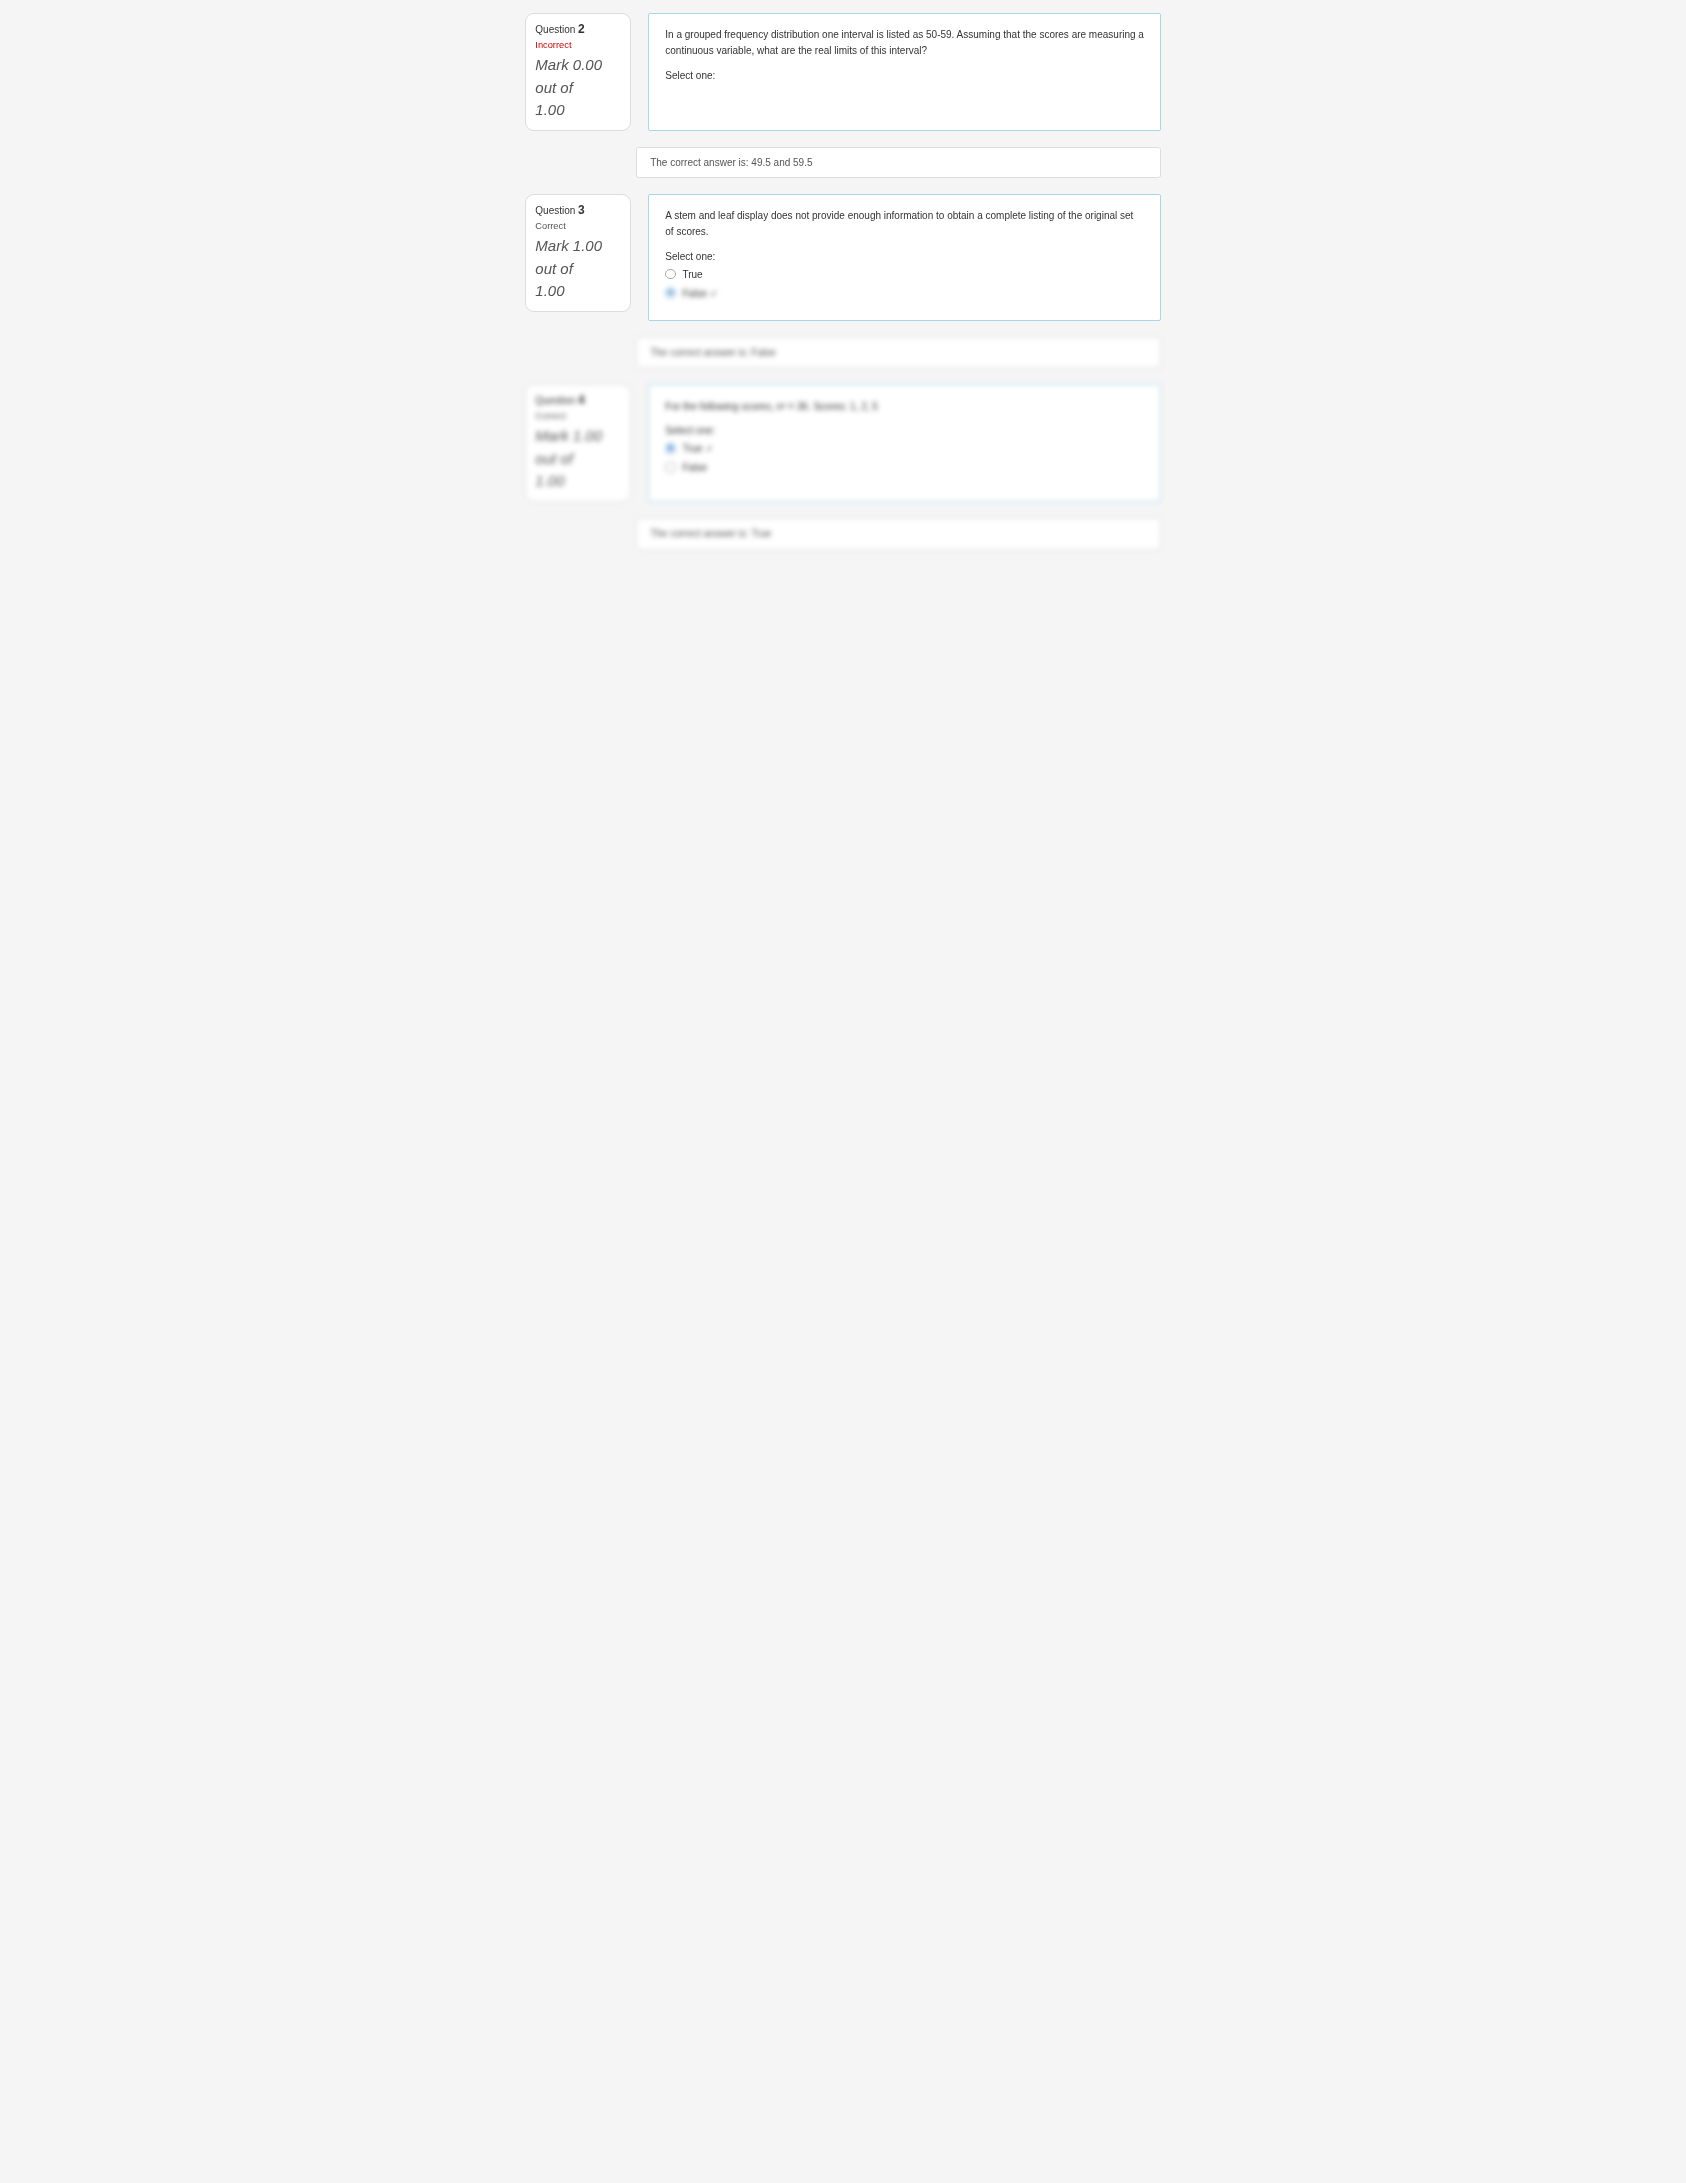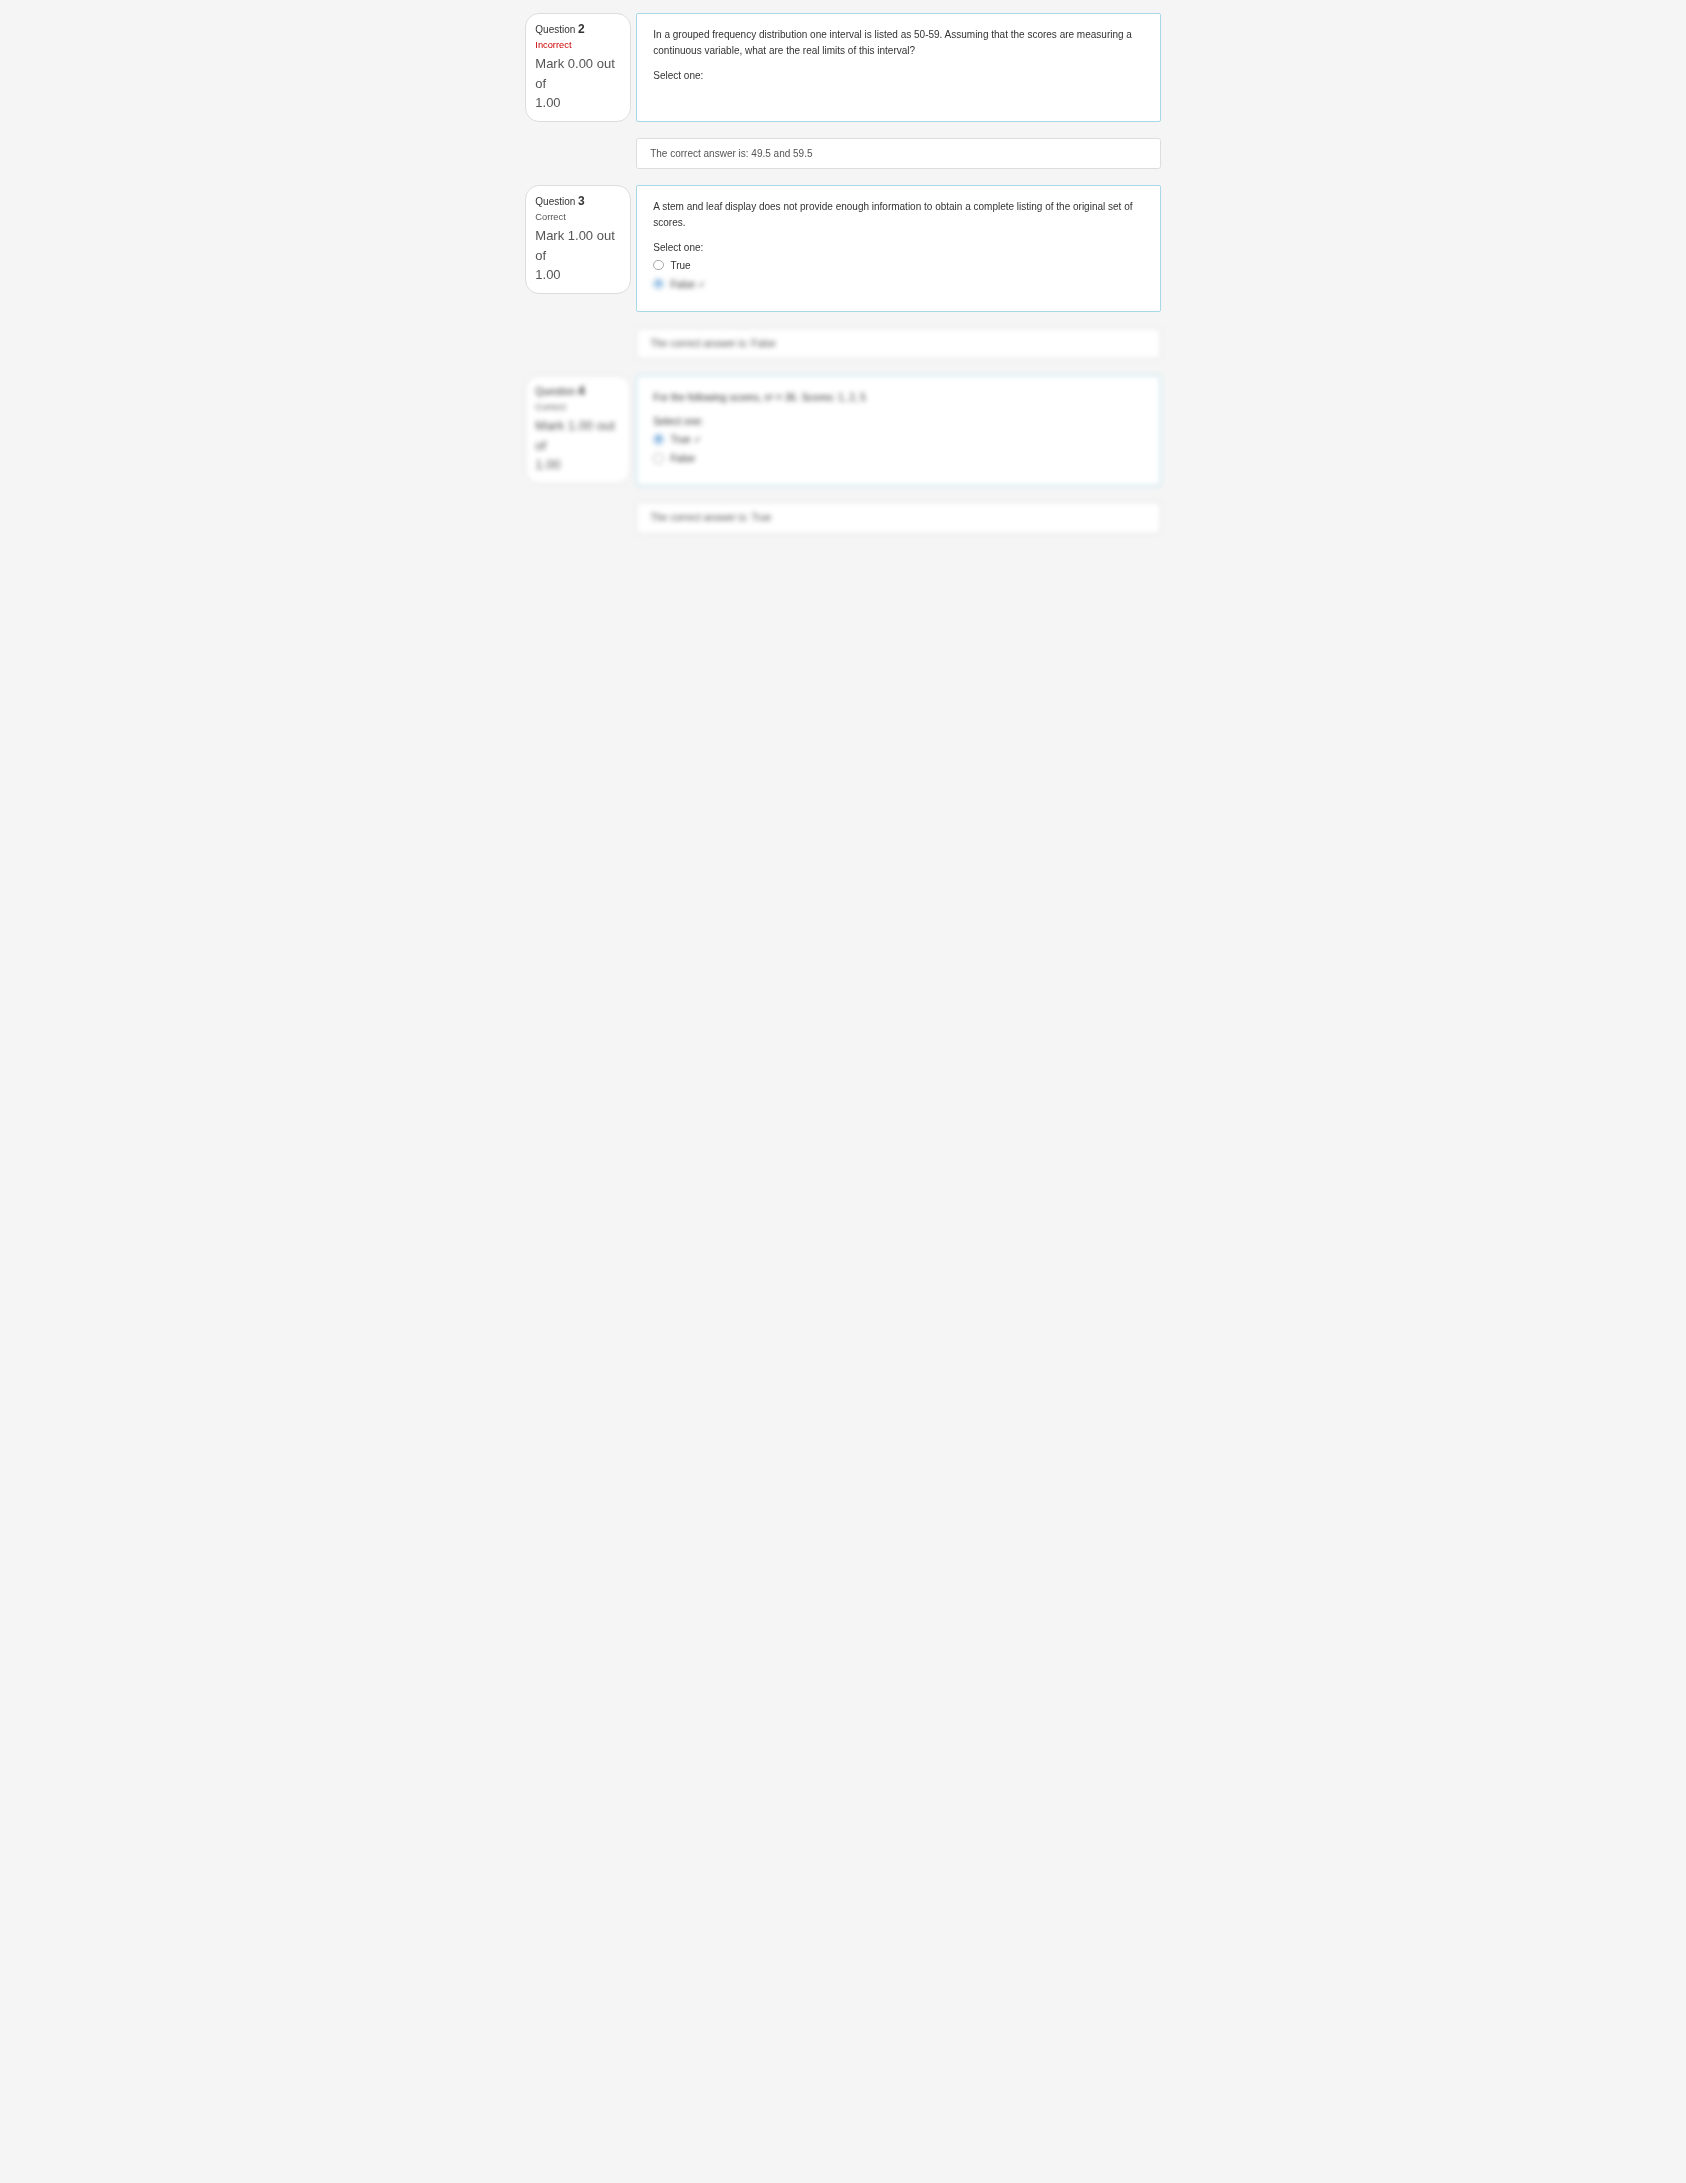--- a/index.html
+++ b/index.html
@@ -16,23 +16,23 @@
     }
     .question-block {
       display: flex;
       margin-bottom: 16px;
     }
     .question-sidebar {
       width: 106px;
       min-width: 106px;
       background: #fff;
       border: 0.7px solid #ddd;
-      border-radius: 14px;
+      border-radius: 9px;
       padding: 8px 9.3px;
-      margin-right: 0;
+      margin-right: 12px;
       font-size: 9.3px;
       color: #555;
       height: fit-content;
     }
     .question-sidebar .q-number {
       font-size: 10px;
       color: #333;
       margin-bottom: 4px;
     }
     .question-sidebar .q-number span {
@@ -43,22 +43,23 @@
       margin-bottom: 4px;
     }
     .question-sidebar .q-status.incorrect {
       color: #c00;
     }
     .question-sidebar .q-status.correct {
       color: #555;
     }
     .question-sidebar .q-mark {
       color: #555;
-      font-size: 13px;
+      font-size: 15px;
       line-height: 1.5;
+      font-style: italic;
     }
     .question-main {
       flex: 1;
       background: #fff;
       border: 0.7px solid #a8d8e8;
       border-radius: 2px;
       padding: 13.2px 16px;
       margin-left: 5.3px;
     }
     .question-text {

